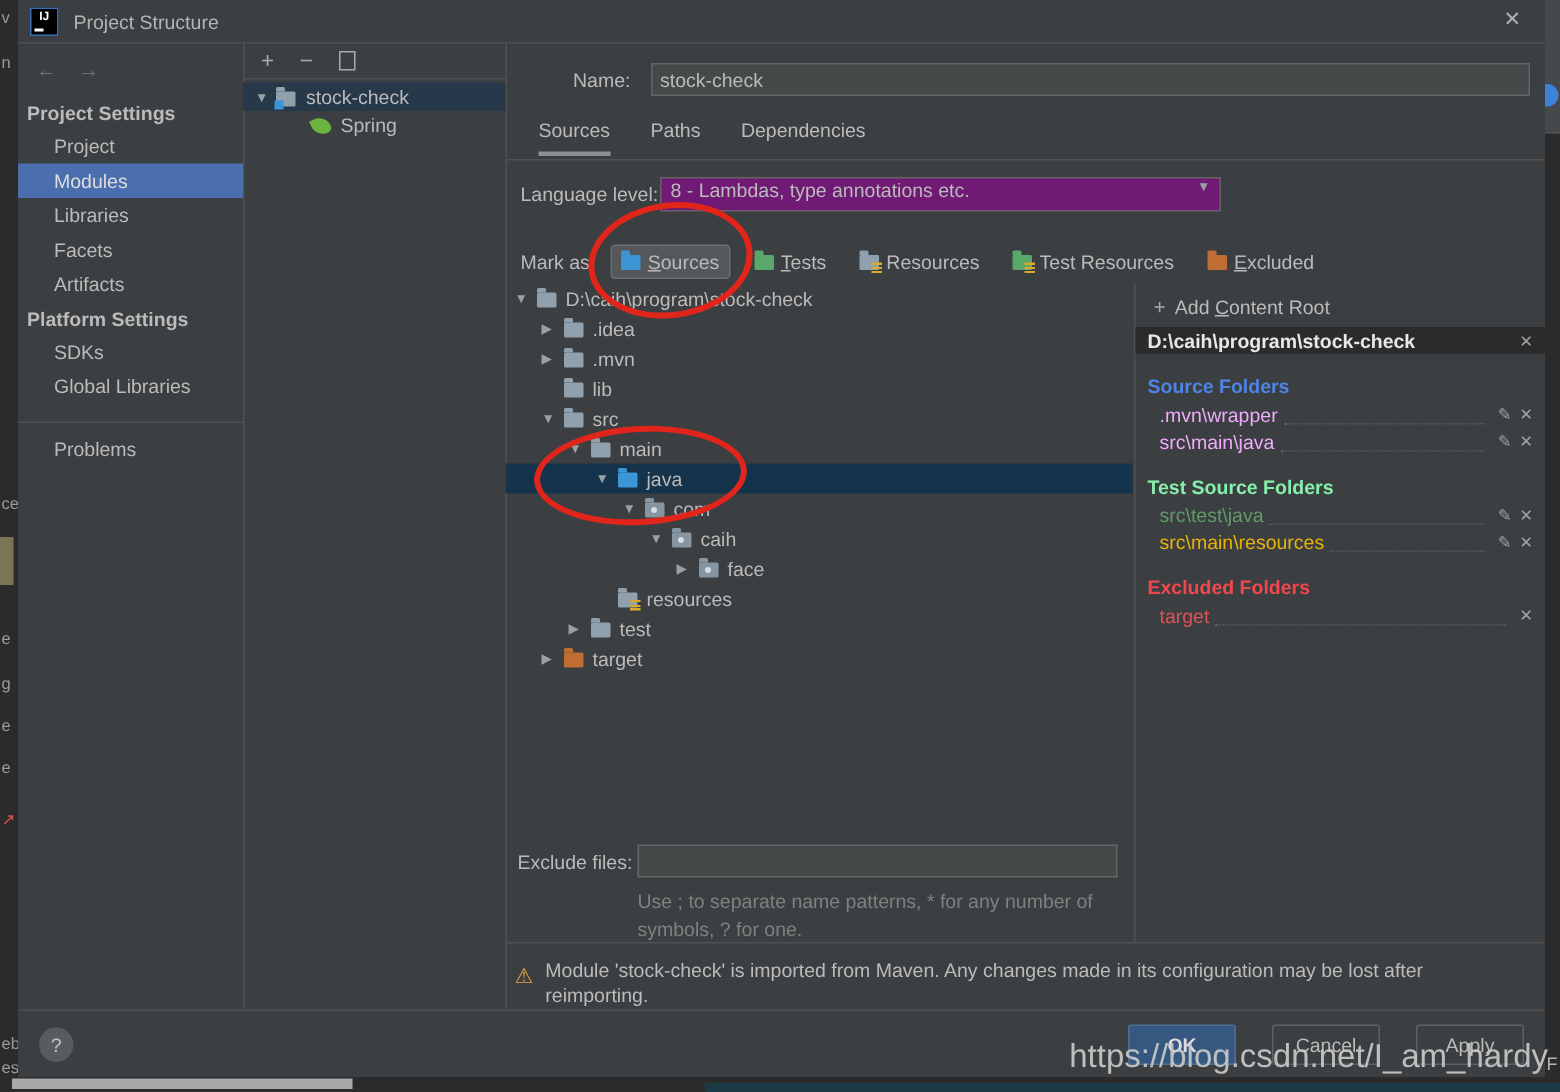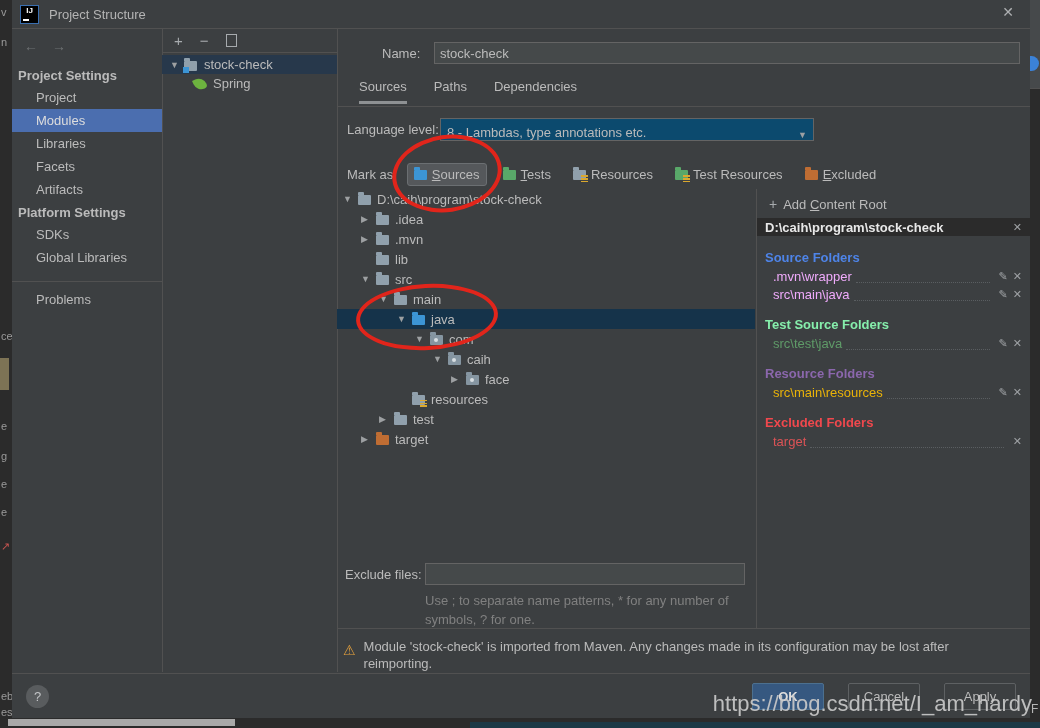--- a/index.html
+++ b/index.html
@@ -37,21 +37,21 @@
   .sb-divider{border-top:1px solid #515151;margin:12px 0 6px 0;}
   
   .modpanel{position:absolute;left:150px;top:29px;bottom:46px;width:175px;border-right:1px solid #515151;}
   .mod-toolbar{height:23px;border-bottom:1px solid #515151;display:flex;align-items:center;gap:17px;padding-left:12px;}
   .tb-ic{color:#a7abae;font-size:15px;line-height:15px;cursor:pointer;}
   .copy-ic{position:relative;width:9px;height:11px;border:1px solid #a7abae;background:#3c3f41;cursor:pointer;}
   .copy-ic::before{content:"";position:absolute;left:2px;top:-4px;width:9px;height:11px;border:1px solid #a7abae;z-index:-1;}
   .mod-row{height:19px;display:flex;align-items:center;padding-left:8px;cursor:pointer;}
   .mod-row.selected{background:#27384b;}
   .mod-row .arrow{width:14px;color:#9da0a2;font-size:9px;}
-  .mod-row.child{padding-left:32px;}
+  .mod-row.child{padding-left:46px;}
   
   .fic{position:relative;width:13px;height:10px;border-radius:1px;margin-top:2px;flex:0 0 auto;}
   .fic::before{content:"";position:absolute;top:-3px;left:0;width:6px;height:3px;background:inherit;border-radius:1px 1px 0 0;}
   .f-gray{background:#90a0ac;}
   .f-blue{background:#3c95d5;}
   .f-orange{background:#bf6d33;}
   .f-green{background:#59a869;}
   .f-pkg{background:#8595a1;}
   .f-pkg::after{content:"";position:absolute;left:4px;top:3px;width:4px;height:4px;border-radius:50%;background:#d7dde1;}
   .f-mod{background:#90a0ac;}
@@ -69,22 +69,22 @@
   .name-row label{width:52px;}
   .txt-input{background:#45494a;border:1px solid #646464;color:#bbbbbb;height:20px;
              font-family:"Liberation Sans",sans-serif;font-size:13px;padding:0 5px;outline:none;}
   .name-input{flex:1;}
   .tabs{position:absolute;left:22px;top:50px;display:flex;gap:27px;}
   .tab{padding-bottom:7px;cursor:pointer;color:#bbbbbb;}
   .tab.active{border-bottom:3px solid #8e9193;}
   .tabs-sep{position:absolute;left:0;right:0;top:77px;border-top:1px solid #515151;}
   .lang-row{position:absolute;left:10px;top:89px;display:flex;align-items:center;}
   .lang-row label{width:93px;}
-  .combo{width:360px;height:21px;background:#0c4a6e;border:1px solid #646464;display:flex;
-         align-items:flex-end;padding:0 6px;cursor:pointer;}
+  .combo{width:360px;height:21px;background:#701a75;border:1px solid #646464;display:flex;
+         align-items:flex-start;padding:0 6px;cursor:pointer;}
   .combo .val{flex:1;}
   .combo .dd{color:#9da0a3;font-size:9px;}
   .mark-row{position:absolute;left:10px;top:132px;display:flex;align-items:center;gap:10px;height:26px;}
   .mark-row .lbl{margin-right:0px;}
   .mark-btn{display:flex;align-items:center;gap:5px;cursor:pointer;padding:3px 6px;}
   .mark-btn.active{background:#55585b;border:1px solid #6b6f72;border-radius:3px;}
   .mn{text-decoration:underline;}
   
   .ftree{position:absolute;left:0;top:160px;width:418px;height:280px;}
   .trow{height:20px;display:flex;align-items:center;cursor:pointer;
@@ -342,21 +342,20 @@
         </div>
 
         <div class="cr-sec-title t-green">Test Source Folders</div>
         <div class="cr-item">
           <span class="i-green">src\test\java</span>
           <span class="leader"></span>
           <span class="mini-ic">✎</span>
           <span class="mini-ic">✕</span>
         </div>
 
-        <div class="cr-sec-title t-purple">Resource Folders</div>
         <div class="cr-item">
           <span class="i-purple">src\main\resources</span>
           <span class="leader"></span>
           <span class="mini-ic">✎</span>
           <span class="mini-ic">✕</span>
         </div>
 
         <div class="cr-sec-title t-red">Excluded Folders</div>
         <div class="cr-item">
           <span class="i-red">target</span>

